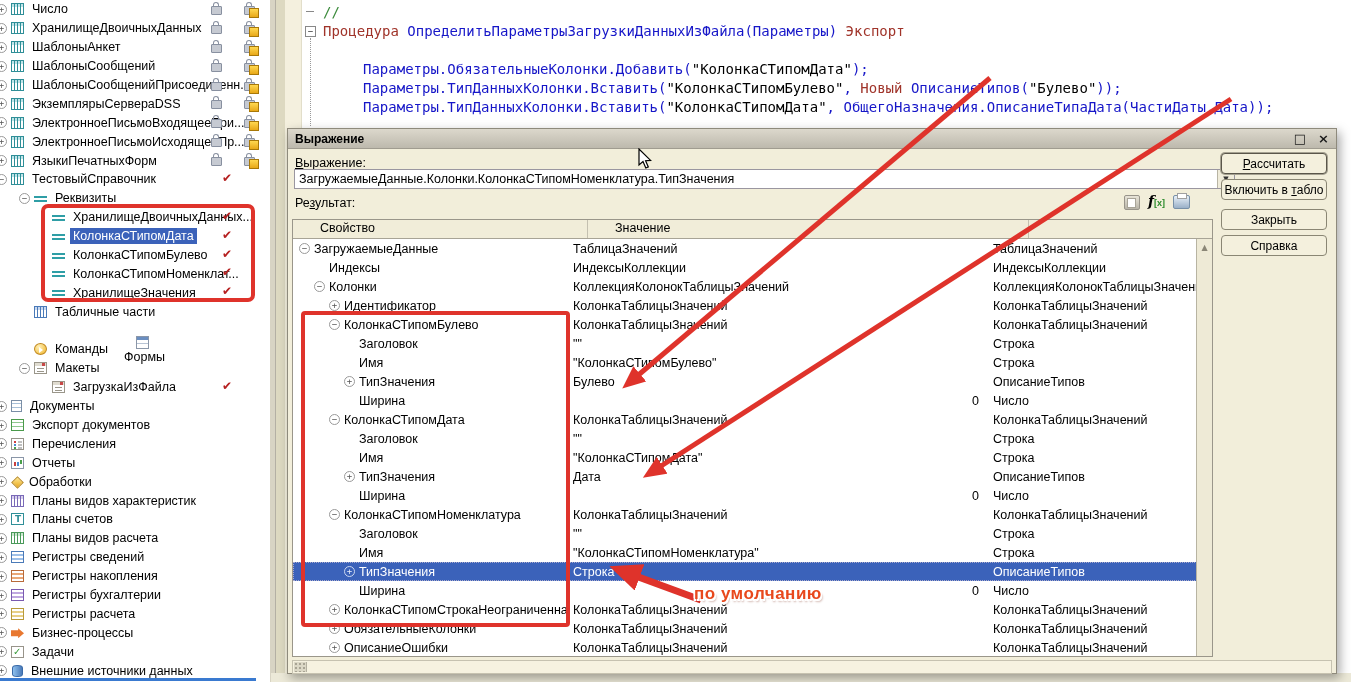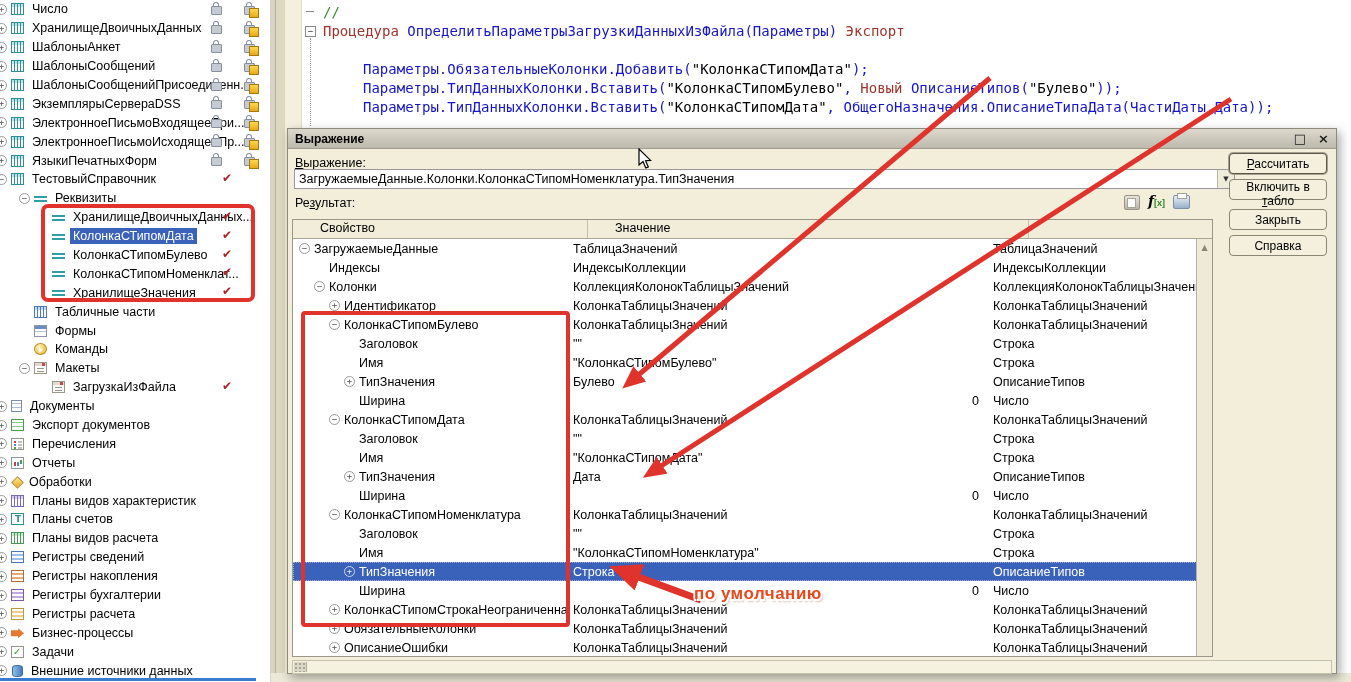--- a/index.html
+++ b/index.html
@@ -140,21 +140,21 @@
   .rsel .exp{background:transparent;color:#e8eefc;border-color:#ccd8f0;}
   .vscroll{position:absolute;right:0;top:19px;bottom:0;width:15px;background:#eeead6;
            border-left:1px solid #b8b4a2;text-align:center;}
   .sarrow{font-size:8px;color:#8a8676;line-height:14px;font-family:"DejaVu Sans",sans-serif;}
   .bstrip{position:absolute;left:4px;right:4px;top:512px;height:14px;background:#f6f2e0;
           border:1px solid #c6c2b0;box-sizing:border-box;}
   .grip{position:absolute;left:1px;top:1px;width:12px;height:10px;background:#dcd8c6;
         background-image:radial-gradient(#a8a494 1px,transparent 1px);background-size:4px 4px;
         border-right:1px solid #b4b0a0;}
   #btncol{position:absolute;right:9px;top:5px;display:flex;flex-direction:column;}
-  .dbtn{height:21px;width:98px;margin-bottom:5px;background:#f4f0dd;border:1px solid #8a8674;
+  .dbtn{height:21px;width:106px;margin-bottom:5px;background:#f4f0dd;border:1px solid #8a8674;
         border-radius:4px;font:12px "Liberation Sans",sans-serif;color:#000;padding:0 2px;}
   .dbtn.default{border-color:#5a564a;box-shadow:0 0 0 1px #a6a292;}
   .dbtn:nth-child(3){margin-top:4px;}
 
   
   .redrect{position:absolute;border:4px solid #df332b;border-radius:7px;z-index:40;pointer-events:none;}
   #rect-tree{left:41px;top:204px;width:206px;height:90px;}
   #rect-table{left:301px;top:311px;width:261px;height:308px;border-radius:4px;}
   #arrows{position:absolute;left:0;top:0;width:1351px;height:682px;z-index:45;pointer-events:none;}
   #default-label{position:absolute;left:694px;top:584px;z-index:60;font-weight:bold;font-size:17px;
@@ -271,21 +271,21 @@
           <span class="expsp"></span>
           <span class="ticon i-attr"></span>
           <span class="tlabel">ХранилищеЗначения</span>
           <span class="chk">✔</span>
         </div>
         <div class="srow" style="padding-left: 19px;">
           <span class="expsp"></span>
           <span class="ticon i-tabular"></span>
           <span class="tlabel">Табличные части</span>
         </div>
-        <div class="srow" style="padding-left: 19px;">
+        <div class="srow" style="padding-left: 19px; flex-direction: column;">
           <span class="expsp"></span>
           <span class="ticon i-forms"></span>
           <span class="tlabel">Формы</span>
         </div>
         <div class="srow" style="padding-left: 19px;">
           <span class="expsp"></span>
           <span class="ticon i-commands"></span>
           <span class="tlabel">Команды</span>
         </div>
         <div class="srow" style="padding-left: 19px;">

